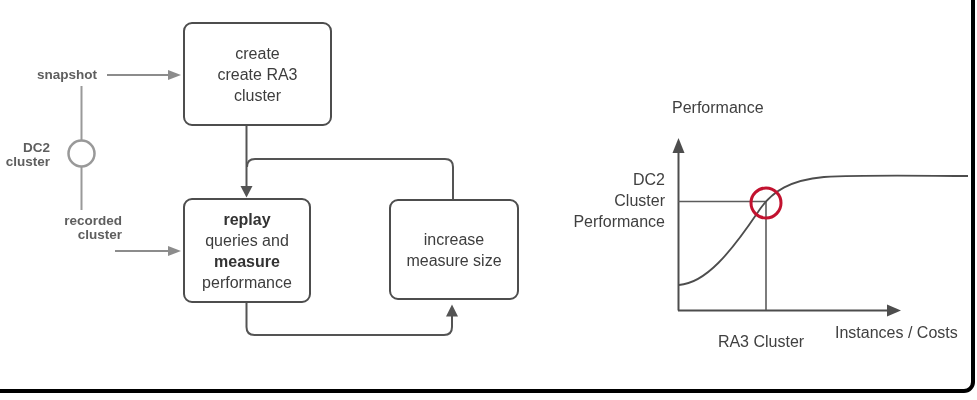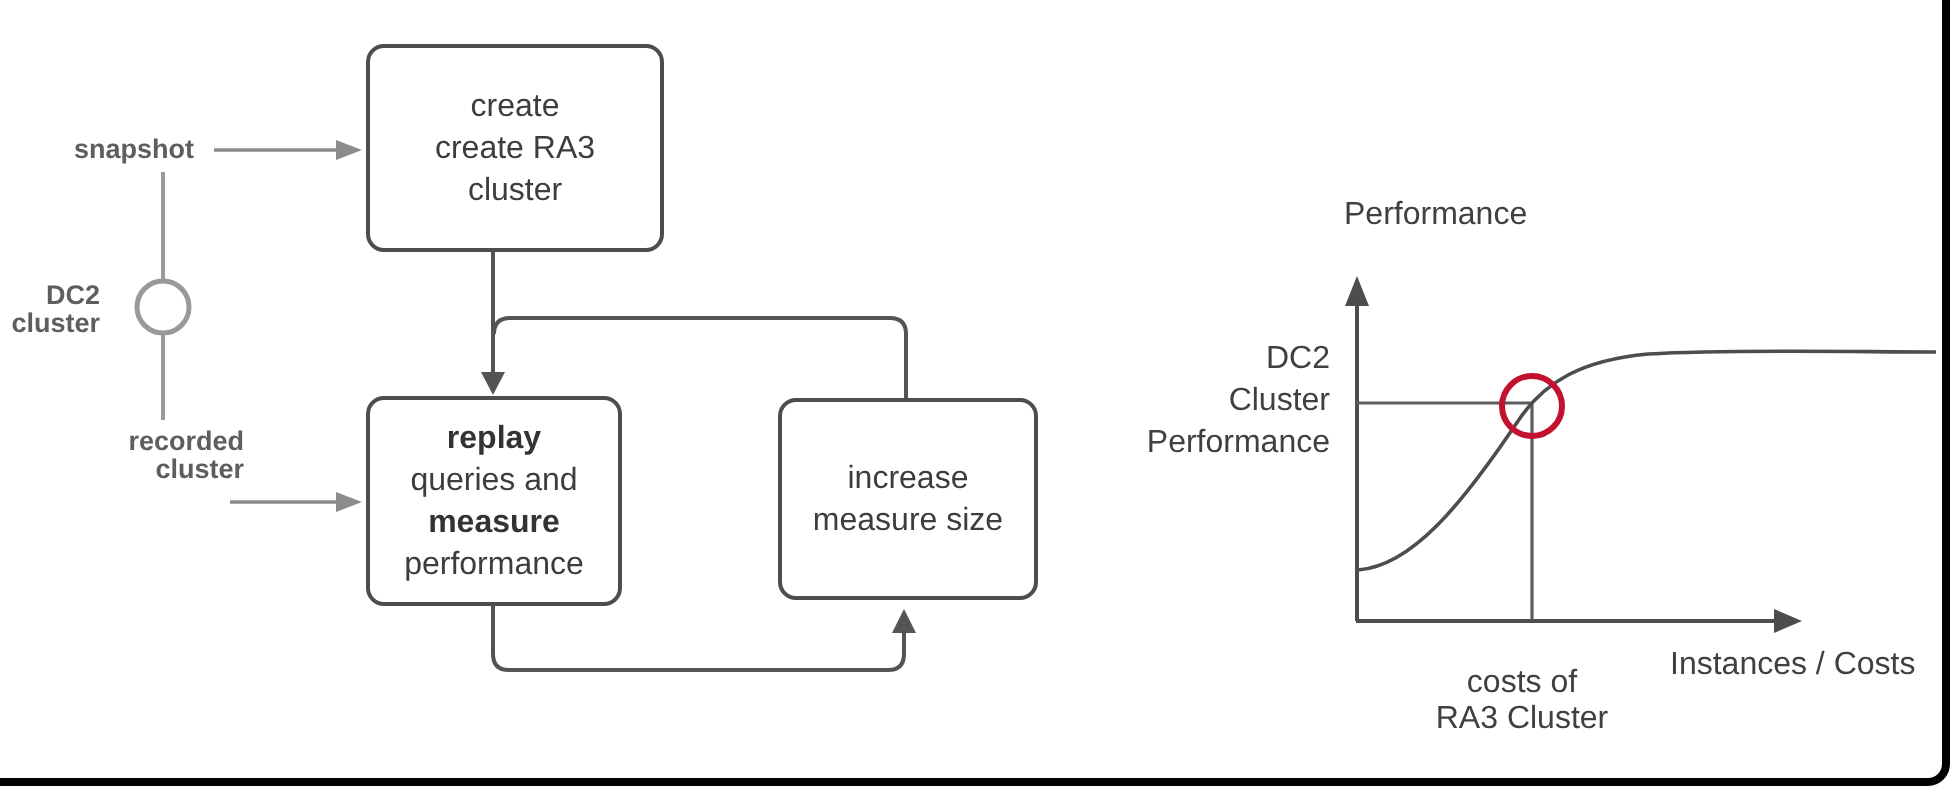--- a/index.html
+++ b/index.html
@@ -95,18 +95,17 @@
 
   <div class="chart-text" style="left:555px;top:169px;width:110px;text-align:right;">
     <div>DC2</div>
     <div>Cluster</div>
     <div>Performance</div>
   </div>
 
   <div class="chart-text" style="left:835px;top:322px;">Instances / Costs</div>
 
   <div class="chart-text" style="left:690px;top:333px;width:142px;text-align:center;line-height:18px;">
-    <div>costs of</div>
     <div>RA3 Cluster</div>
   </div>
 
   <div class="frame"></div>
 </div>
 
 </body></html>

